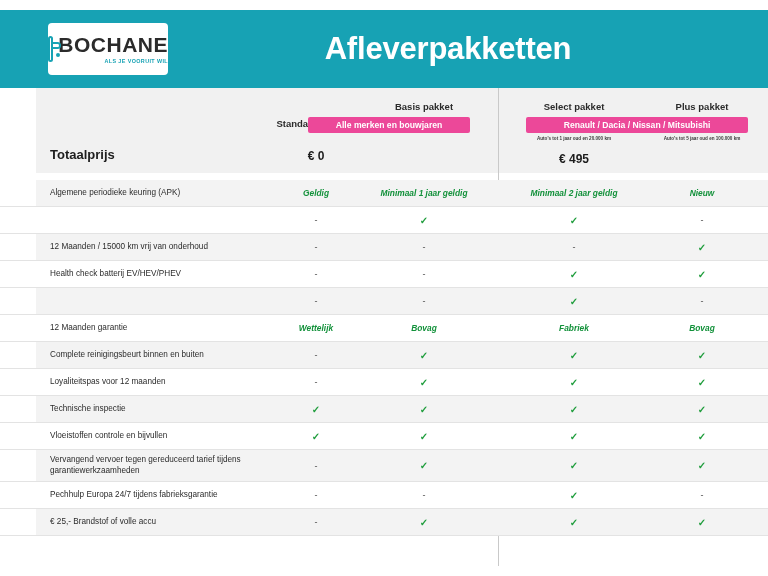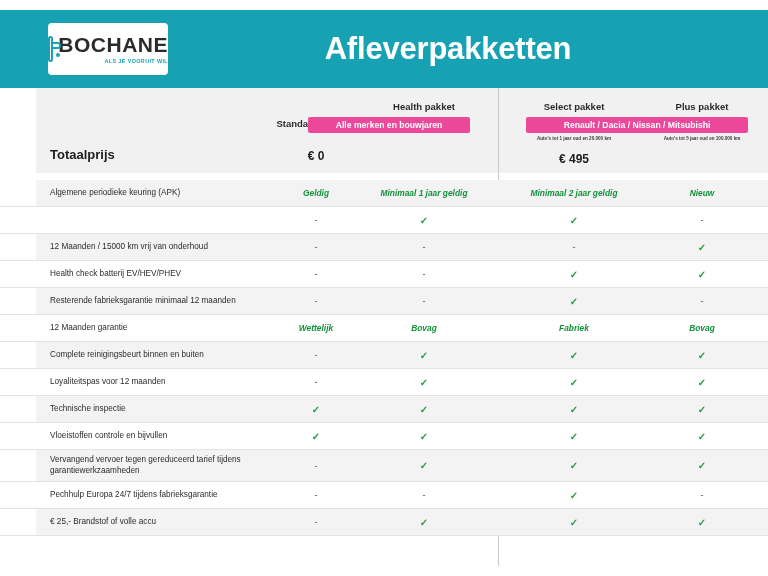--- a/index.html
+++ b/index.html
@@ -257,21 +257,21 @@
         <div class="logo-tag">ALS JE VOORUIT WIL</div>
       </div>
     </div>
     <div class="header-title">Afleverpakketten</div>
   </div>
 
   <div class="band"></div>
   <div class="band-white-left"></div>
 
   <div class="col-head" style="left:268px; top:118px; width:96px;">Standaard pakket</div>
-  <div class="col-head" style="left:376px; top:101px; width:96px;">Health pakket</div>
+  <div class="col-head" style="left:376px; top:101px; width:96px;">Basis pakket</div>
   <div class="col-head" style="left:524px; top:101px; width:100px;">Select pakket</div>
   <div class="col-head" style="left:652px; top:101px; width:100px;">Plus pakket</div>
 
   <div class="pill" style="left:308px; top:117px; width:162px;">Alle merken en bouwjaren</div>
   <div class="pill" style="left:526px; top:117px; width:222px;">Renault / Dacia / Nissan / Mitsubishi</div>
 
   <div class="subnote" style="left:524px; top:136px; width:100px;">Auto's tot 1 jaar oud en 20.000 km</div>
   <div class="subnote" style="left:652px; top:136px; width:100px;">Auto's tot 5 jaar oud en 100.000 km</div>
 
   <div class="totaal">Totaalprijs</div>
@@ -311,21 +311,20 @@
       <div class="row plain">
         <div class="row-left-white"></div>
         <div class="row-label">Health check batterij EV/HEV/PHEV</div>
         <div class="cell c1"><span class="dash">-</span></div>
         <div class="cell c2"><span class="dash">-</span></div>
         <div class="cell c3"><span class="check">✓</span></div>
         <div class="cell c4"><span class="check">✓</span></div>
       </div>
       <div class="row alt">
         <div class="row-left-white"></div>
-        <div class="row-label">Resterende fabrieksgarantie minimaal 12 maanden</div>
         <div class="cell c1"><span class="dash">-</span></div>
         <div class="cell c2"><span class="dash">-</span></div>
         <div class="cell c3"><span class="check">✓</span></div>
         <div class="cell c4"><span class="dash">-</span></div>
       </div>
       <div class="row plain">
         <div class="row-left-white"></div>
         <div class="row-label">12 Maanden  garantie</div>
         <div class="cell c1"><span class="txt">Wettelijk</span></div>
         <div class="cell c2"><span class="txt">Bovag</span></div>

